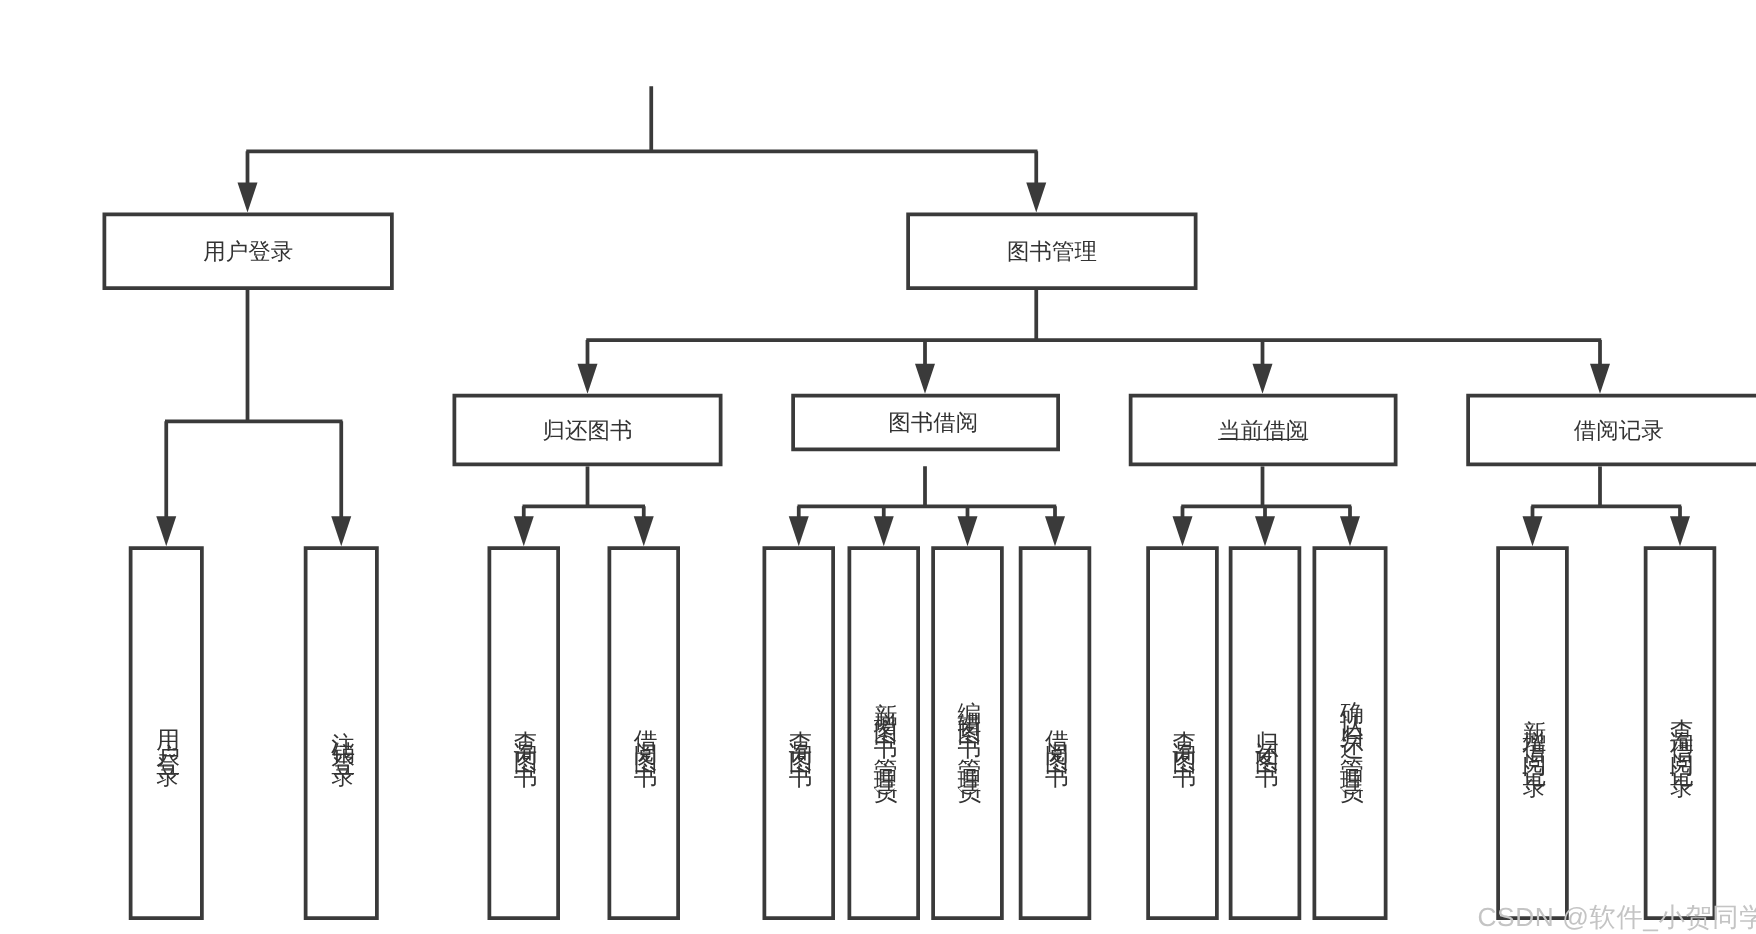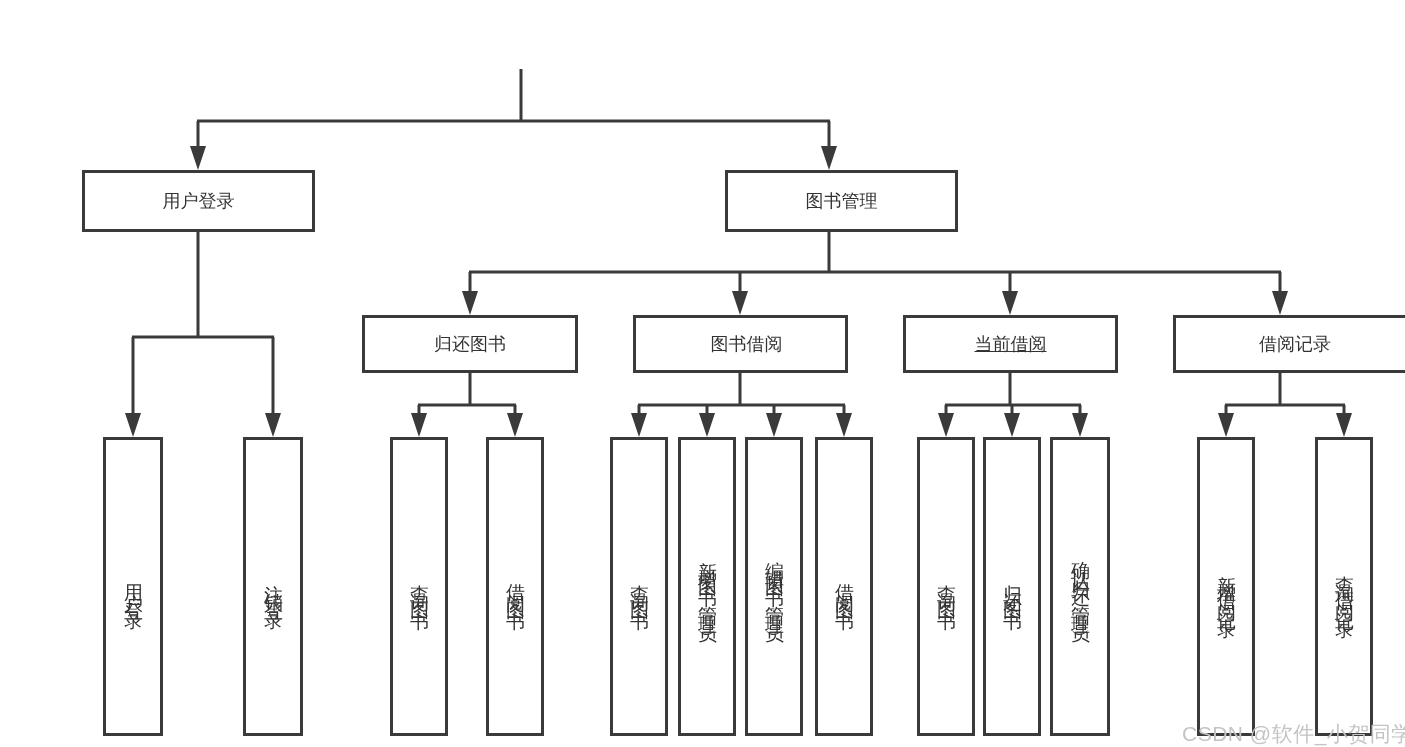--- a/index.html
+++ b/index.html
@@ -98,21 +98,21 @@
       <polygon points="1226,437 1218,413 1234,413"></polygon>
       <polygon points="1344,437 1336,413 1352,413"></polygon>
     </g>
   </svg>
 
 
   <div class="hbox" style="left:82px;top:170px;width:233px;height:62px;">用户登录</div>
   <div class="hbox" style="left:712px;top:170px;width:233px;height:62px;margin-left:13px;">图书管理</div>
 
   <div class="hbox" style="left:362px;top:315px;width:216px;height:58px;">归还图书</div>
-  <div class="hbox" style="left:633px;top:315px;width:215px;height:58px;padding-left:12px;">图书借阅</div>
+  <div class="hbox" style="left:633px;top:315px;width:215px;height:46px;padding-left:12px;">图书借阅</div>
   <div class="hbox" style="left:903px;top:315px;width:215px;height:58px;text-decoration:underline;">当前借阅</div>
   <div class="hbox" style="left:1173px;top:315px;width:244px;height:58px;">借阅记录</div>
 
   <div class="vbox" style="left:103px;top:437px;width:60px;height:299px;">
     <span class="vtext">用户登录</span>
   </div>
   <div class="vbox" style="left:243px;top:437px;width:60px;height:299px;">
     <span class="vtext">注销登录</span>
   </div>
 

